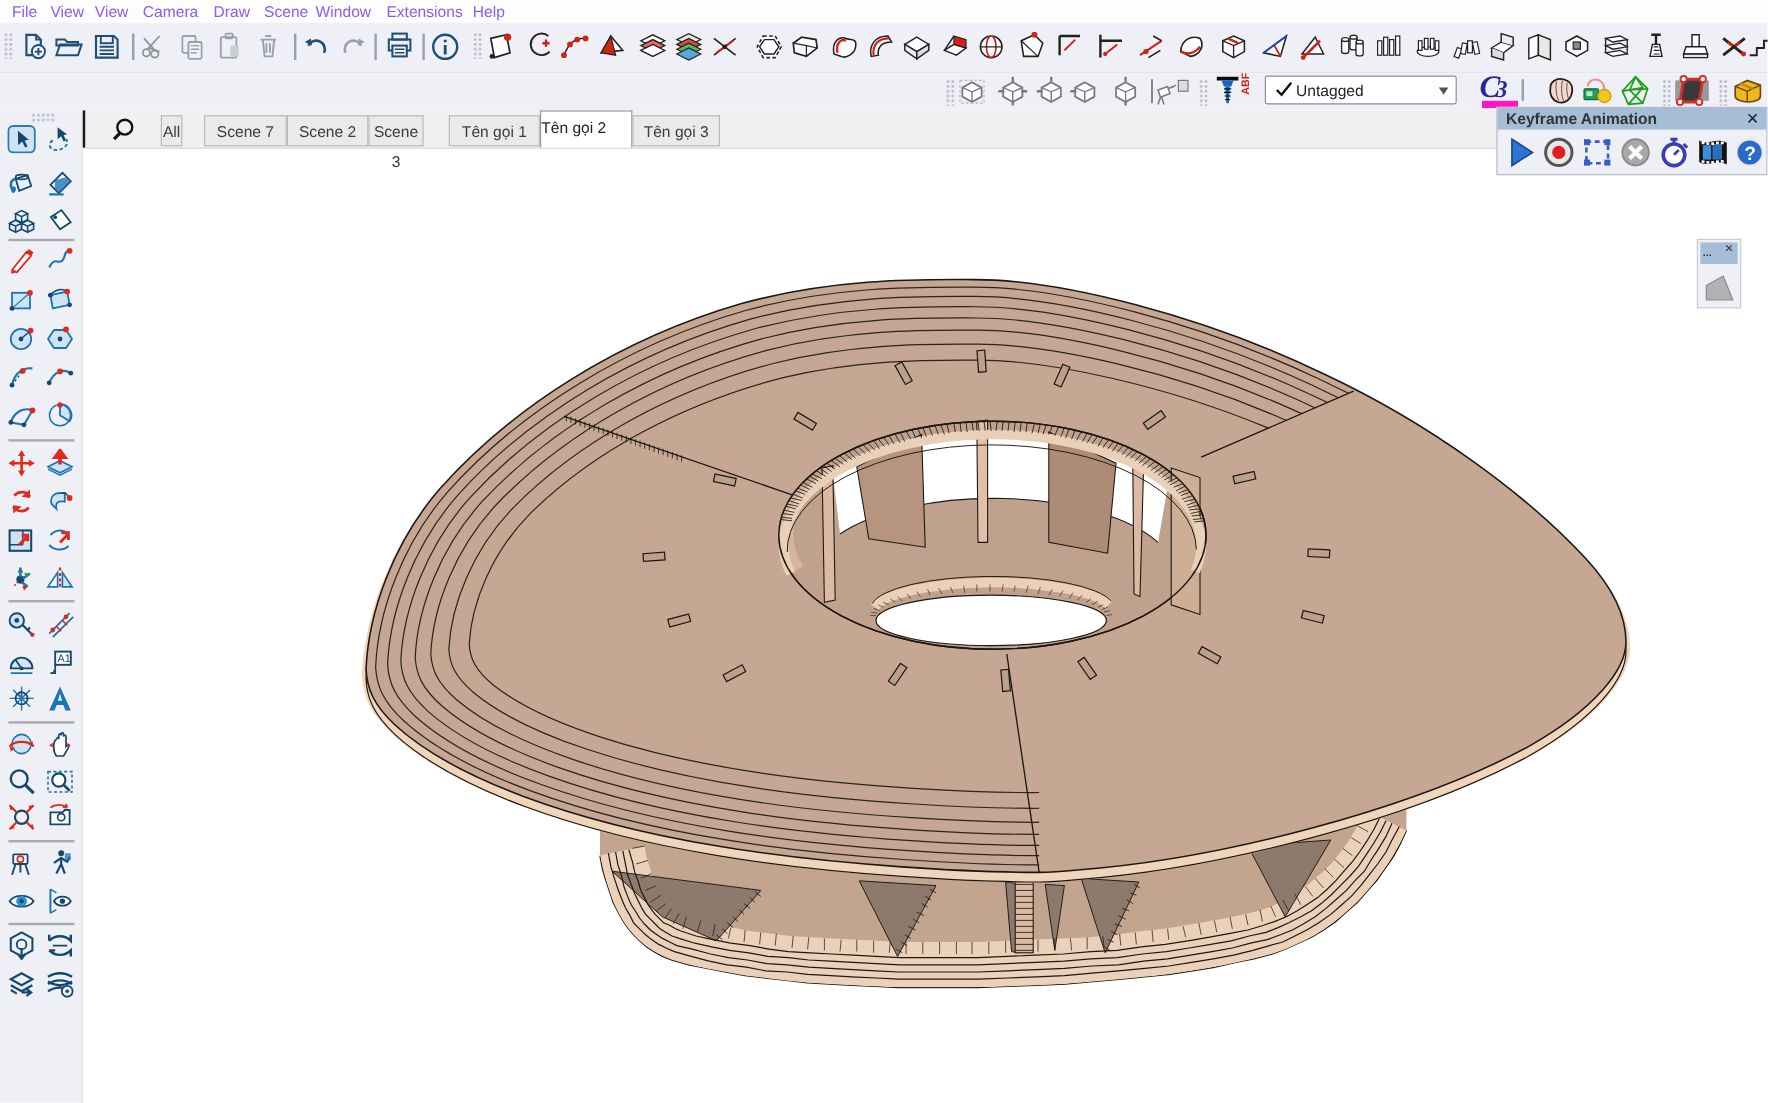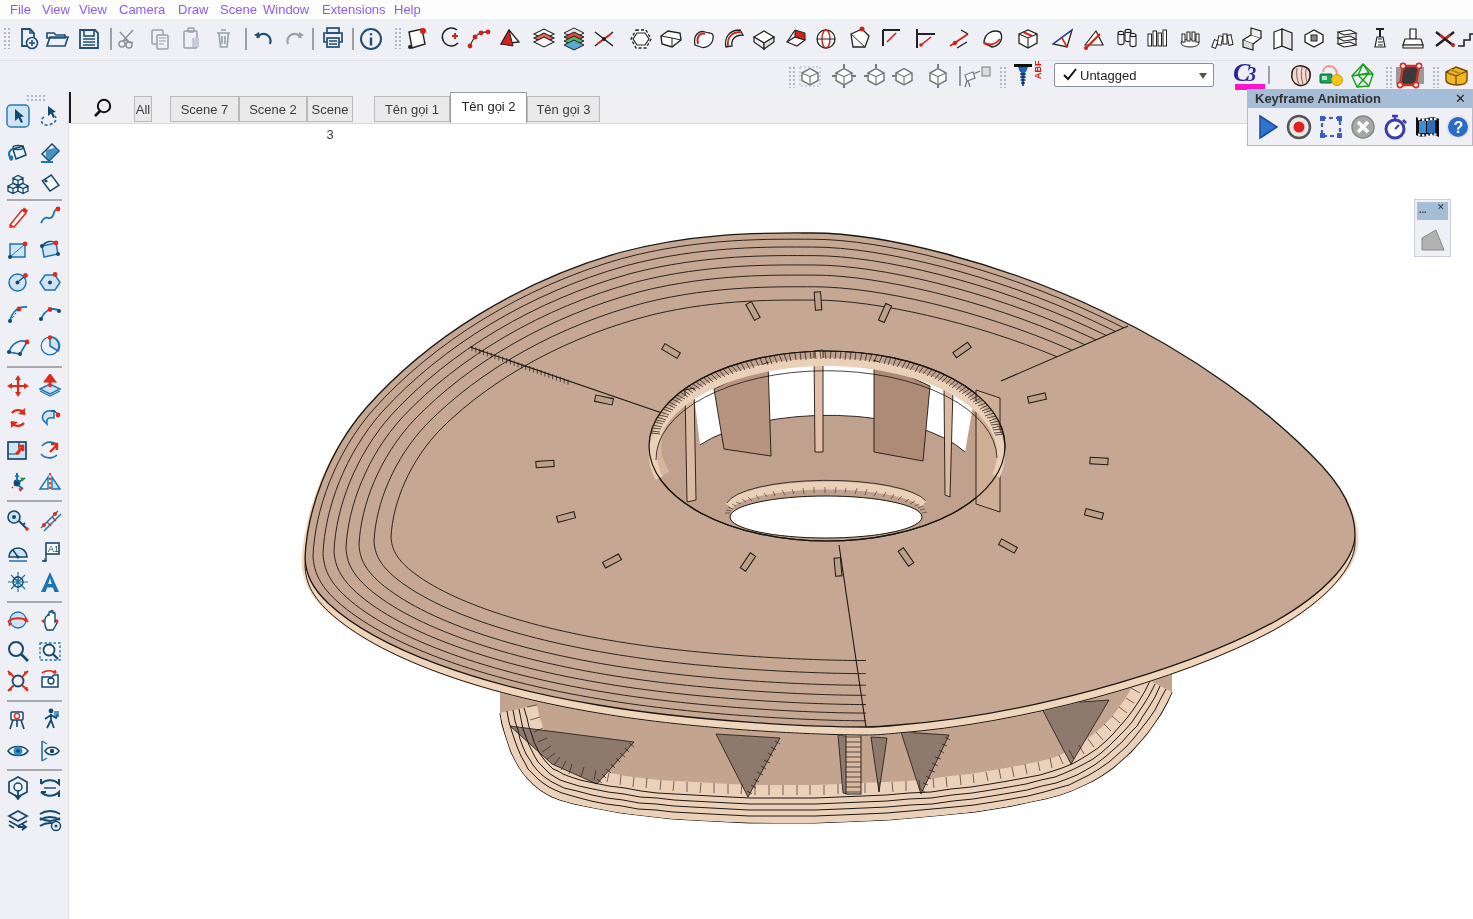--- a/index.html
+++ b/index.html
@@ -14,21 +14,21 @@
 #palette{position:absolute;left:0;top:92px;width:69px;height:749px;background:#eff0f5;
  border-right:1px solid #e0e1e8;box-sizing:border-box;}
 #lstrip{position:absolute;left:0;top:841px;width:69px;height:78px;background:#eff0f5;border-right:1px solid #e0e1e8;box-sizing:border-box;}
 .grip{position:absolute;width:8px;height:22px;
  background-image:radial-gradient(circle,#b4b8c4 1px,transparent 1.2px);
  background-size:4px 4px;}
 .vsep{position:absolute;width:2px;height:22px;background:#9aa0a8;top:28px;}
 .tab{position:absolute;top:96px;height:26px;background:#eaeaeb;border:1px solid #b9b9bd;
  font-size:13px;color:#3c3c3c;text-align:center;line-height:25px;box-sizing:border-box;}
 .tabact{position:absolute;top:92px;height:31px;background:#ffffff;border:1px solid #9b9ba1;
- border-bottom:none;font-size:13px;color:#222;text-align:center;line-height:28px;
+ border-bottom:none;font-size:13px;color:#222;text-align:left;line-height:28px;
  box-sizing:border-box;z-index:3;}
 .psep{position:absolute;left:7px;width:55px;height:2px;background:#a9aab0;}
 #kfa{position:absolute;left:1247px;top:89px;width:226px;height:57px;background:#eef0f5;
  border:1px solid #b6bac6;box-sizing:border-box;z-index:9;}
 #kfat{position:absolute;left:0px;top:0px;width:224px;height:18px;background:#a5bdd6;
  font-size:13px;font-weight:bold;color:#333;}
 #mini{position:absolute;left:1414px;top:199px;width:37px;height:58px;background:#eef0f5;
  border:1px solid #c9cdd9;box-sizing:border-box;z-index:9;}
 #minit{position:absolute;left:2px;top:2px;width:31px;height:18px;background:#a5bdd6;}
 </style></head><body>

